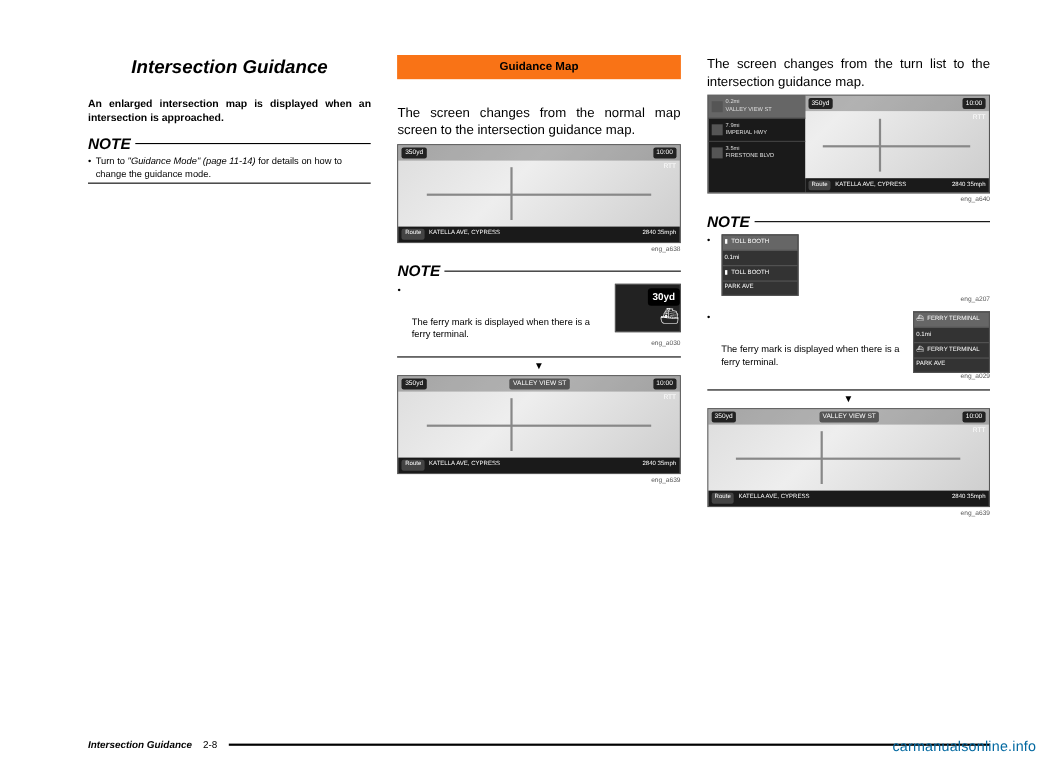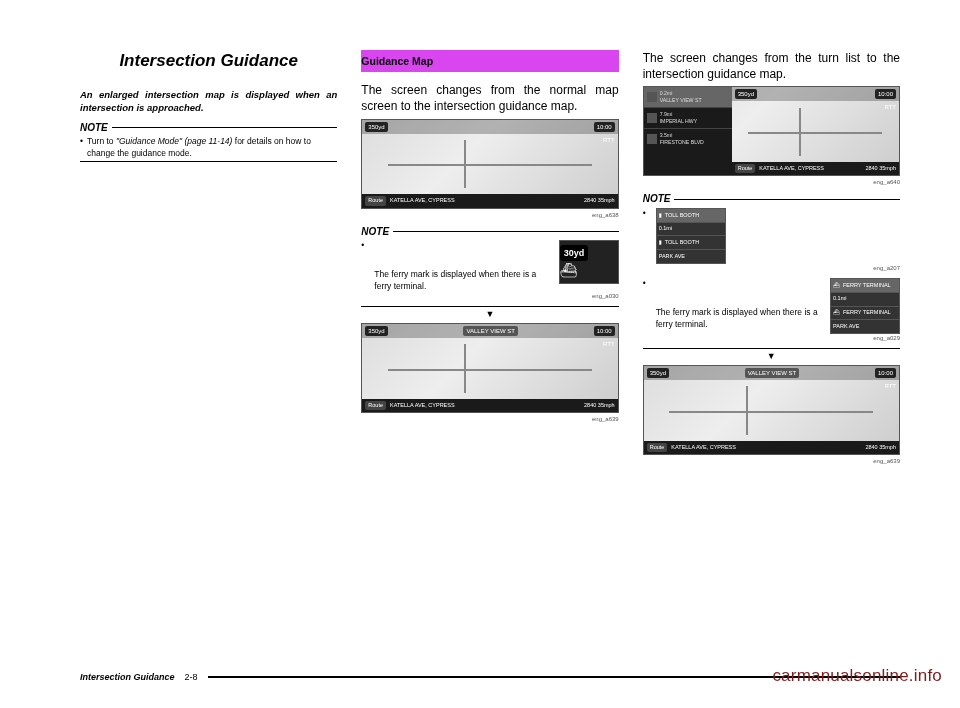--- a/index.html
+++ b/index.html
@@ -32,26 +32,25 @@
     font-weight: bold;
     font-size: 17px;
     text-align: center;
     margin: 0 0 8px 0;
   }
   .intro-bold {
     font-weight: bold;
     font-size: 9.5px;
     margin: 16px 0 6px 0;
     text-align: justify;
-    font-style: italic;
   }
   .note-hdr {
     font-weight: bold;
     font-style: italic;
-    font-size: 10px;
+    font-size: 14px;
     display: flex;
     align-items: center;
     margin-top: 4px;
   }
   .note-hdr .line {
     flex: 1;
     border-top: 1px solid #000;
     margin-left: 4px;
     height: 0;
   }
@@ -63,26 +62,26 @@
     display: flex;
   }
   .note-body .dot {
     margin-right: 4px;
   }
   .note-end {
     border-top: 1px solid #000;
     margin-top: 2px;
   }
   .tab-hdr {
-    background: #d946ef;
-    text-align: left;
+    background: #f97316;
+    text-align: center;
     font-weight: bold;
     font-size: 10.5px;
     padding: 4px 0;
-    margin-bottom: 10px;
+    margin-bottom: 22px;
   }
   .body-text {
     font-size: 12px;
     margin: 0 0 4px 0;
     text-align: justify;
   }
   .screenshot {
     width: 100%;
     height: 90px;
     background: linear-gradient(135deg,#ddd 0,#eee 40%,#ccc 100%);
@@ -118,21 +117,21 @@
     flex-direction:column;
     box-sizing:border-box;
   }
   .ss-small .row {
     flex:1; border-bottom:1px solid #555;
     display:flex; align-items:center; padding:0 2px; gap:3px;
   }
   .ss-small .row:last-child{border-bottom:none;}
   .ss-badge {
     width:58px;height:42px;background:#222;border:1px solid #555;
-    display:flex;flex-direction:column;align-items:flex-start;justify-content:center;
+    display:flex;flex-direction:column;align-items:flex-end;justify-content:center;
     color:#fff;font-size:7px;
   }
   .ss-badge .num{background:#000;padding:2px 4px;border-radius:3px;font-weight:bold;font-size:9px;}
   .cap {
     font-size: 6px; text-align:right; color:#555; margin-bottom:6px;
   }
   .turn-panel {
     width:88px; background:#1a1a1a; color:#ddd; font-size:5.2px;
     display:flex; flex-direction:column;
   }
@@ -150,21 +149,21 @@
     position:absolute;
     left:80px; right:60px; bottom:26px;
     display:flex; align-items:center;
     font-size:9px;
   }
   .footer .ft-title{font-weight:bold; font-style:italic; margin-right:10px;}
   .footer .ft-page{margin-right:10px;}
   .footer .ft-line{flex:1; height:2px; background:#000;}
   .watermark{
     position:absolute; right:18px; bottom:22px;
-    font-size:17px; color:#7f1d1d; font-weight:500;
+    font-size:13px; color:#0369a1; font-weight:500;
     letter-spacing:0.2px;
   }
   .ital{font-style:italic;}
   .map-lines::before{
     content:""; position:absolute; left:10%; right:10%; top:50%;
     border-top:2px solid #888;
   }
   .map-lines::after{
     content:""; position:absolute; top:10%; bottom:10%; left:40%;
     border-left:2px solid #888;

